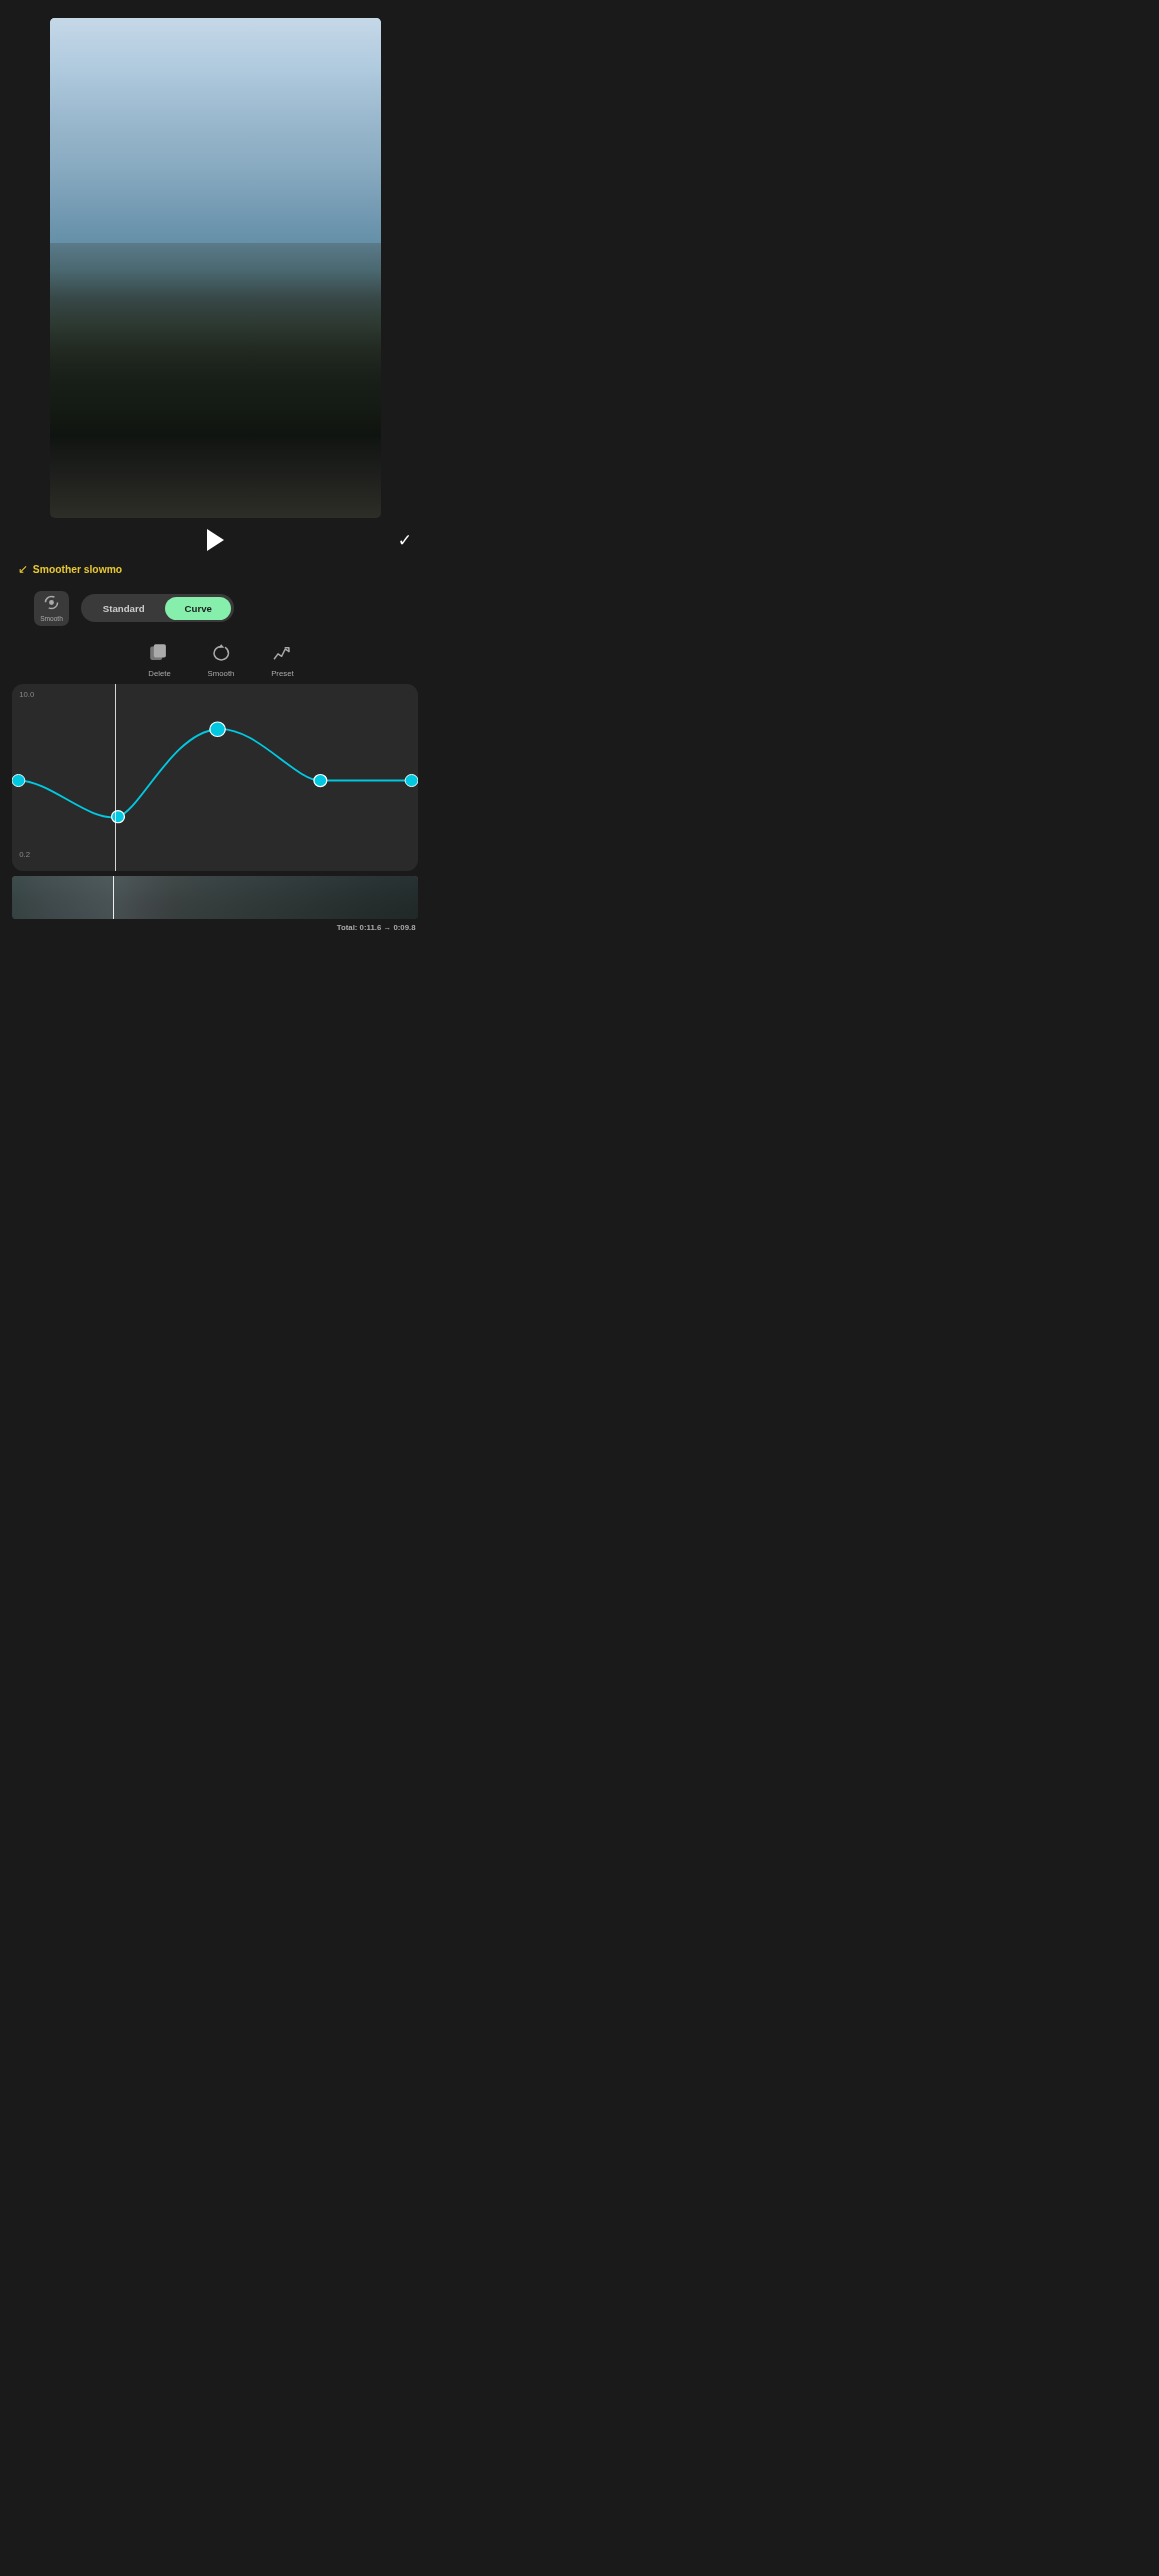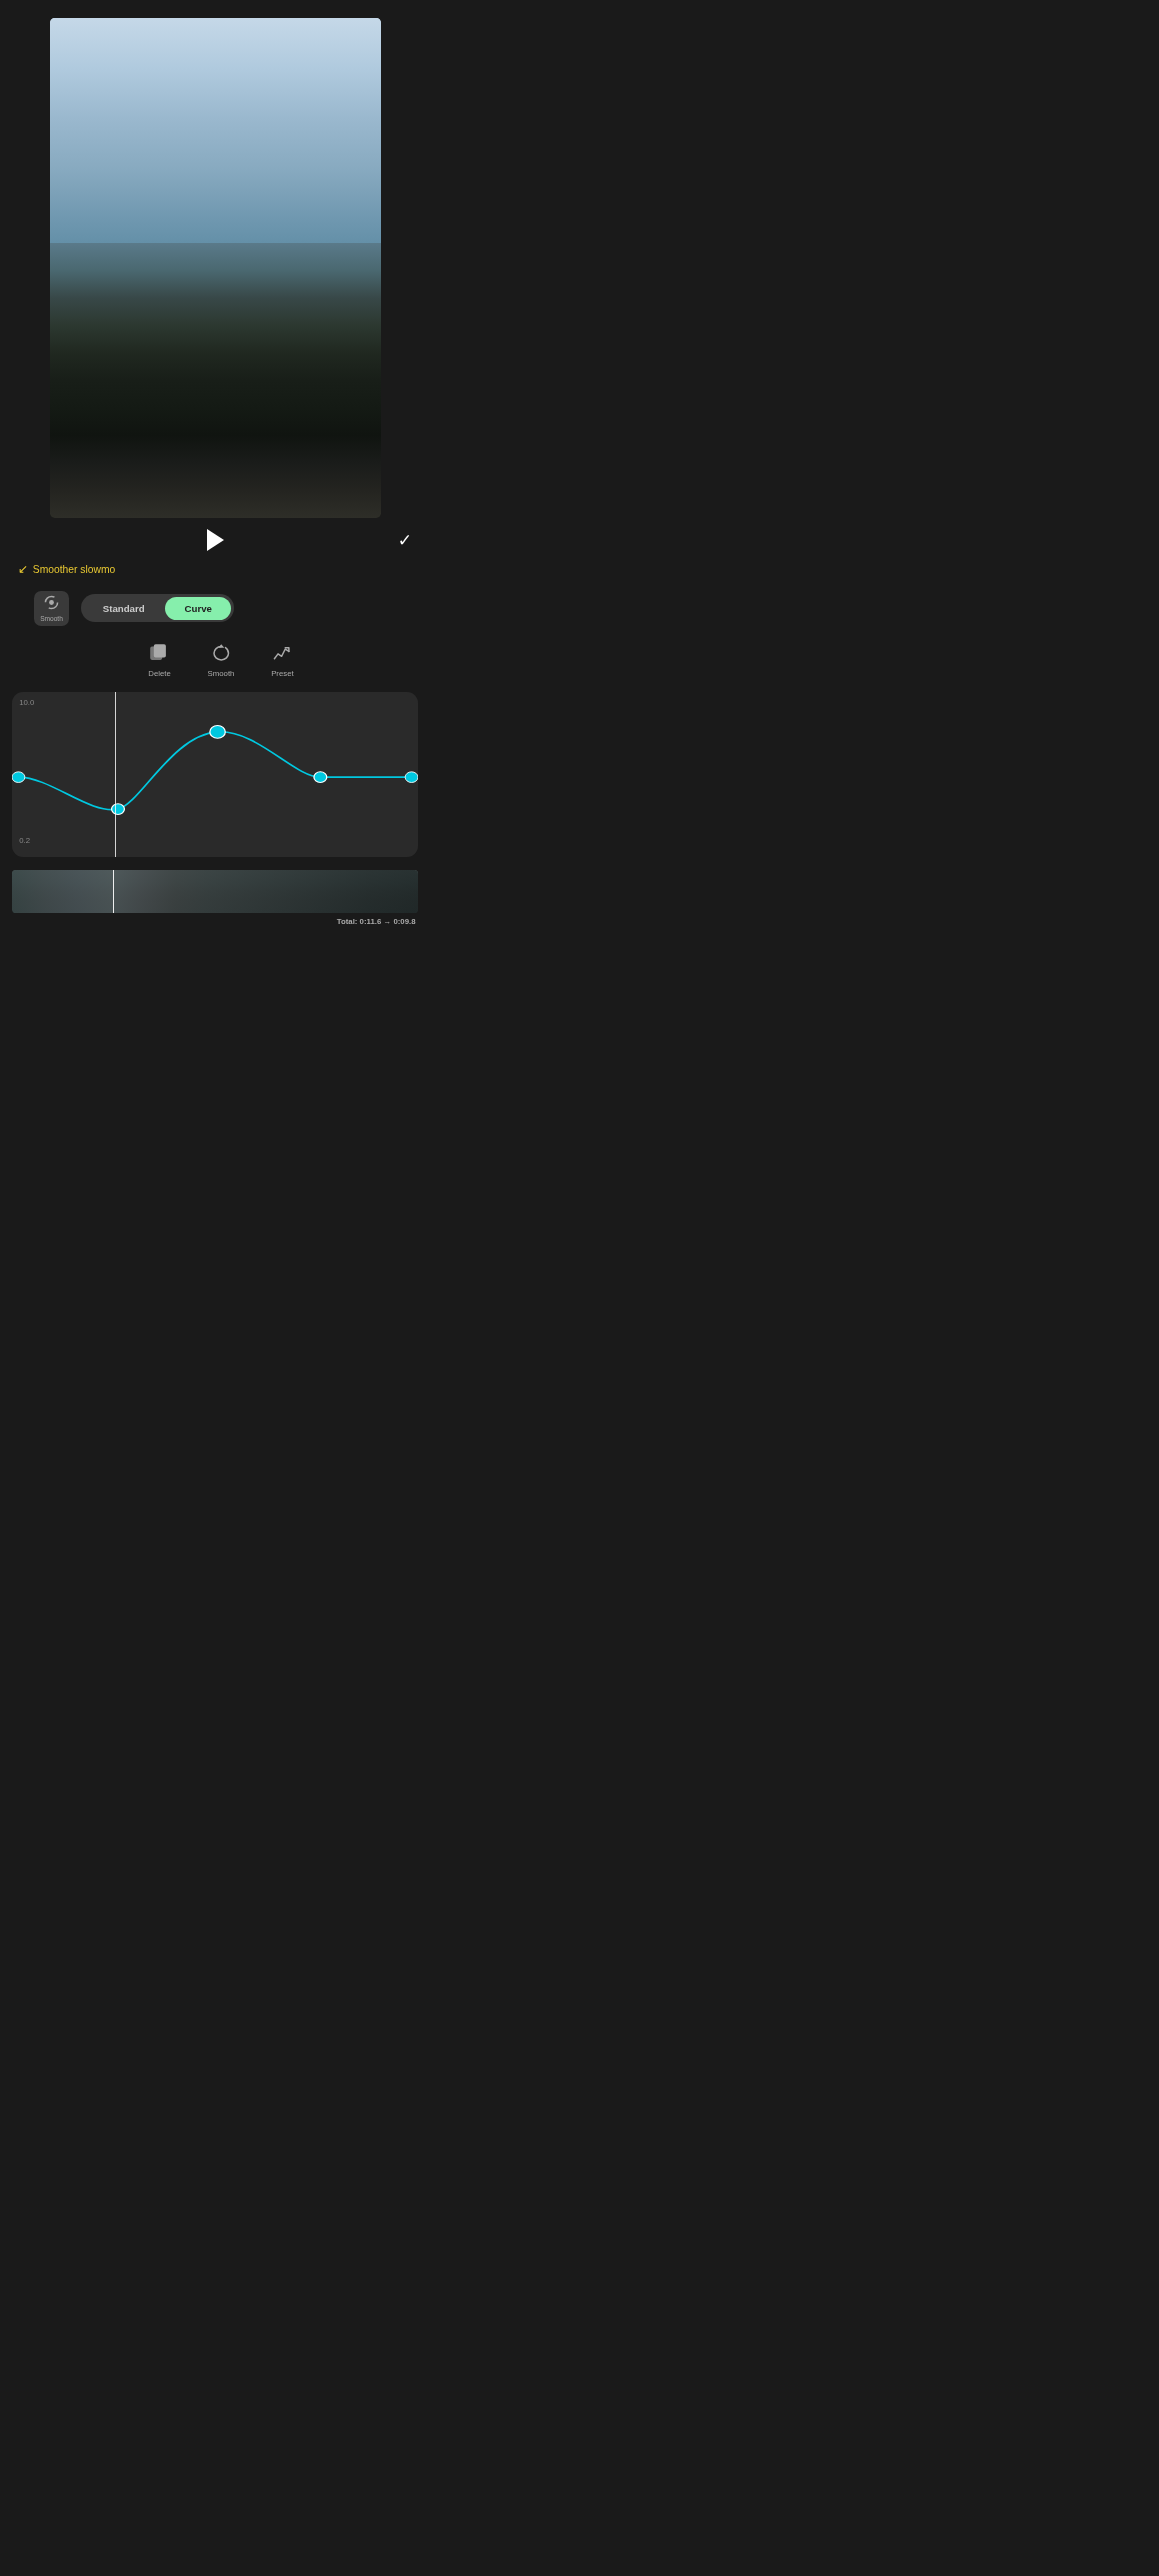--- a/index.html
+++ b/index.html
@@ -89,21 +89,21 @@
     }
 
     .slowmo-arrow {
       color: #e8c832;
       font-size: 12px;
     }
 
     .slowmo-text {
       color: #e8c832;
       font-size: 10.3px;
-      font-weight: 400;
+      font-weight: 700;
     }
 
     
     .mode-row {
       width: 100%;
       padding: 6px 12px;
       display: flex;
       align-items: center;
       gap: 12px;
       margin-left: 44px;
@@ -180,22 +180,22 @@
     }
 
     .action-label {
       font-size: 7.8px;
       color: #aaa;
     }
 
     
     .curve-editor {
       width: calc(100% - 24px);
-      margin: 8px 12px;
-      height: 165px;
+      margin: 0 12px;
+      height: 187px;
       background: #2a2a2a;
       border-radius: 11px;
       position: relative;
       overflow: hidden;
     }
 
     .curve-label-top {
       position: absolute;
       top: 6px; left: 7.2px;
       font-size: 7.8px;

